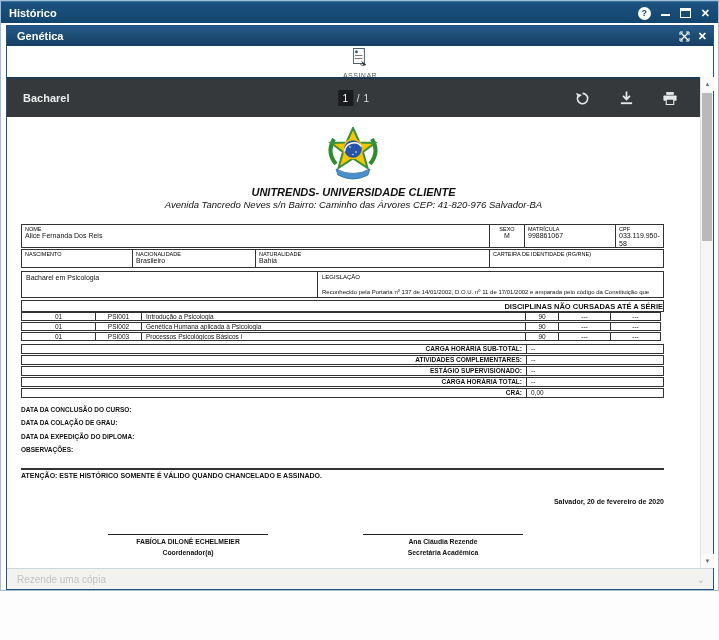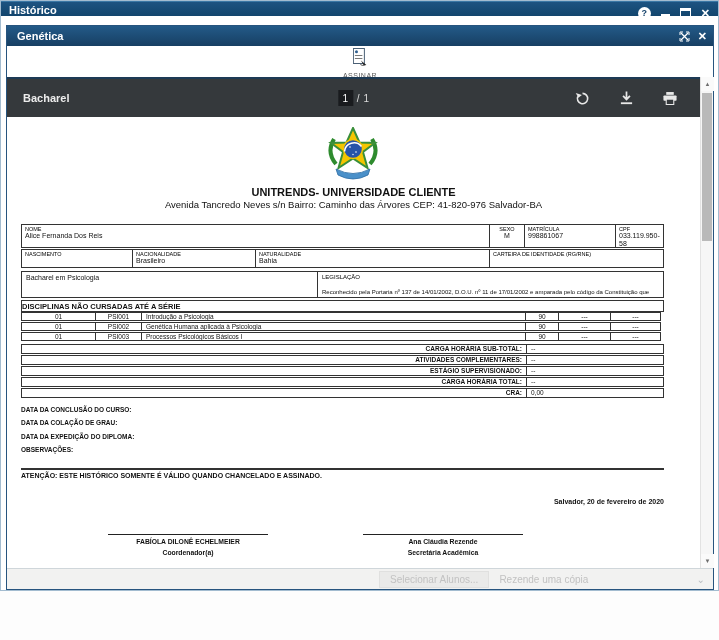--- a/index.html
+++ b/index.html
@@ -7,24 +7,24 @@
   body {
     width:719px; height:640px; position:relative; overflow:hidden;
     background:#fdfdfd; font-family:"Liberation Sans", sans-serif;
   }
   
   .app-window {
     position:absolute; left:0; top:0; width:719px; height:591px;
     background:#fff; border:1px solid #a3bcd0;
   }
   .main-titlebar {
-    position:absolute; left:0; top:0; right:0; height:15px;
+    position:absolute; left:0; top:0; right:0; height:22px;
     background:linear-gradient(#1d5381,#12456d);
     border-top:1px solid #3a77a5;
-    display:flex; align-items:flex-end;
+    display:flex; align-items:center;
   }
   .main-title { color:#fff; font-size:11px; font-weight:bold; padding-left:8px; }
   .win-controls { position:absolute; right:8px; top:0; height:22px; display:flex; align-items:center; gap:10px; }
   .ctl { display:inline-flex; align-items:center; justify-content:center; cursor:default; }
   .help-circle {
     width:13px; height:13px; border-radius:50%; background:#fff;
     color:#14416a; font-size:9px; font-weight:bold; line-height:13px; text-align:center;
   }
   .min-bar { width:9px; height:2px; background:#fff; margin-top:4px; }
   .max-box { width:11px; height:10px; border:1px solid #fff; border-top:3px solid #fff; background:transparent; }
@@ -67,39 +67,39 @@
     font-size:10px; text-align:center; font-family:"Liberation Sans",sans-serif; padding:0;
   }
   .pdf-actions { position:absolute; right:22px; display:flex; align-items:center; gap:28px; }
   .pdf-actions .ctl { width:16px; height:16px; cursor:pointer; }
 
   
   .doc-page {
     position:absolute; left:0; top:91px; width:693px; height:451px;
     background:#fff; overflow:hidden; color:#111;
   }
-  .doc-center { position:absolute; left:0; right:0; text-align:center; }
+  .doc-center { position:absolute; left:0; right:0; text-align:center;font-style:italic; }
   .univ-name { font-size:11px; font-weight:bold; }
   .univ-addr { font-size:9.5px;text-align:center; }
   .doc-title { font-size:7.5px; font-weight:bold; letter-spacing:0.2px; }
   .lab { font-size:5.5px; color:#000; line-height:6px; display:block; }
   .val { font-size:7px; line-height:8px; display:block; }
 
   .info-row { position:absolute; left:14px; width:643px; display:flex; border:1px solid #333; }
   .info-cell { padding:1px 3px; border-left:1px solid #333; overflow:hidden; }
   .info-cell:first-child { border-left:none; }
 
   .course-box { position:absolute; left:14px; top:154px; width:643px; height:27px; display:flex; border:1px solid #333; }
   .course-cell { padding:2px 4px; overflow:hidden; }
   .leg-cell { border-left:1px solid #333; }
   .leg-text { font-size:6px; line-height:7px; }
 
   .disc-header {
     position:absolute; left:14px; top:183px; width:643px; height:12px;
-    border:1px solid #333; text-align:left; font-size:7.5px; font-weight:bold; line-height:11px;
+    border:1px solid #333; text-align:right; font-size:7.5px; font-weight:bold; line-height:11px;
   }
   .disc-row { position:absolute; left:14px; width:640px; height:9px; border:1px solid #333; display:flex; font-size:6.5px; }
   .dc { border-left:1px solid #333; display:flex; align-items:center; justify-content:center; overflow:hidden; line-height:7px; }
   .dc:first-child { border-left:none; }
   .dc.c1 { width:73px; }
   .dc.c2 { width:46px; }
   .dc.c3 { width:384px; justify-content:flex-start; padding-left:4px; }
   .dc.c4 { width:33px; }
   .dc.c5 { width:52px; }
   .dc.c6 { flex:1; }
@@ -354,19 +354,18 @@
 
     </div>
 
     <div class="v-scrollbar">
       <div class="sb-btn sb-up">▲</div>
       <div class="sb-thumb"></div>
       <div class="sb-btn sb-down">▼</div>
     </div>
 
     <div class="bottom-bar">
-      <span class="bb-btn first">Selecionar Alunos...</span>
       <span class="bb-btn">Rezende uma cópia</span>
       <span class="bb-chevron">⌄</span>
     </div>
 
   </div>
 </div>
 
 </body></html>

